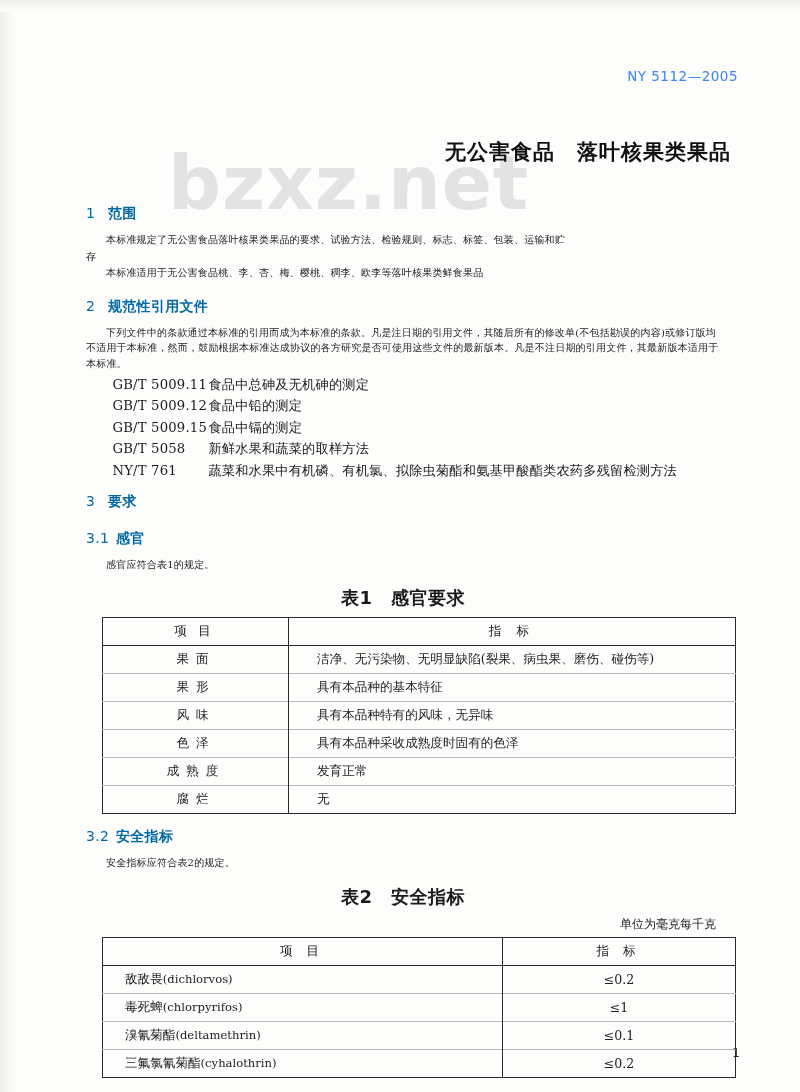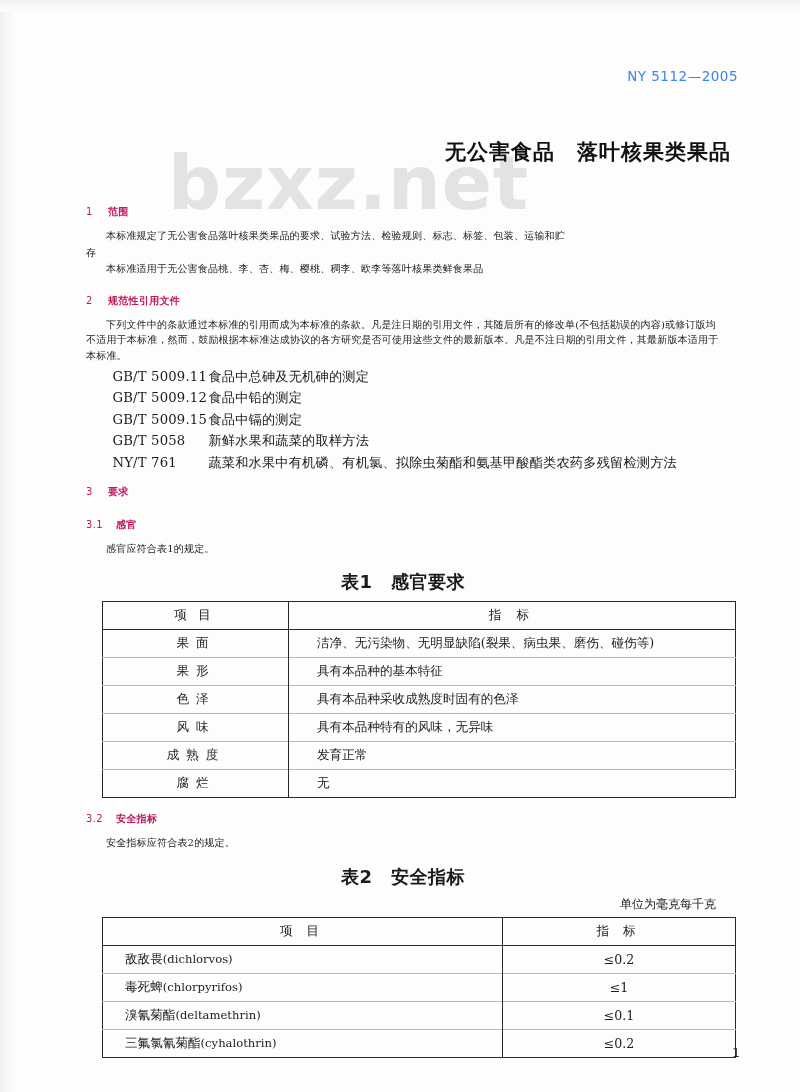--- a/index.html
+++ b/index.html
@@ -79,23 +79,23 @@
 
   .content {
     position: absolute;
     left: 86px;
     top: 205px;
     width: 634px;
   }
 
   .sec-h {
     font-family: "DejaVu Sans", "Liberation Sans", sans-serif;
-    font-size: 10px;
+    font-size: 14px;
     font-weight: bold;
-    color: #be185d;
+    color: #0369a1;
     margin: 0 0 9px 0;
     letter-spacing: 0.3px;
   }
   .sec-h .num {
     display: inline-block;
     min-width: 22px;
     font-weight: normal;
   }
   .sec-h.sub .num { min-width: 30px; }
 
@@ -309,26 +309,26 @@
       <tbody>
         <tr>
           <td>果面</td>
           <td>洁净、无污染物、无明显缺陷(裂果、病虫果、磨伤、碰伤等)</td>
         </tr>
         <tr>
           <td>果形</td>
           <td>具有本品种的基本特征</td>
         </tr>
         <tr>
+          <td>风味</td>
+          <td>具有本品种特有的风味，无异味</td>
+        </tr>
+        <tr>
           <td>色泽</td>
           <td>具有本品种采收成熟度时固有的色泽</td>
-        </tr>
-        <tr>
-          <td>风味</td>
-          <td>具有本品种特有的风味，无异味</td>
         </tr>
         <tr>
           <td>成熟度</td>
           <td>发育正常</td>
         </tr>
         <tr>
           <td>腐烂</td>
           <td>无</td>
         </tr>
       </tbody>

